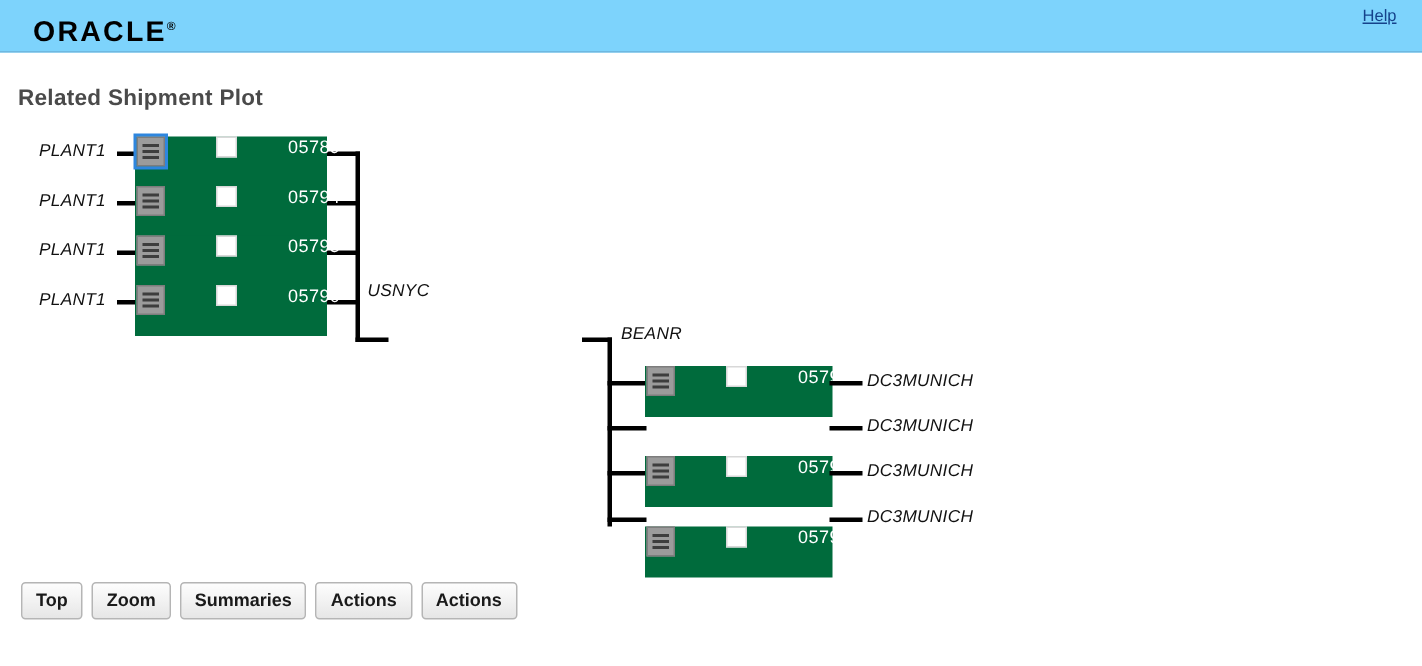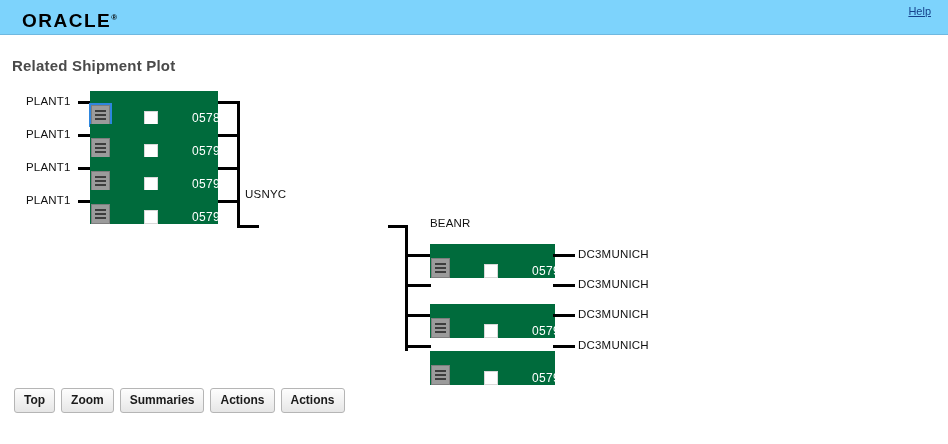--- a/index.html
+++ b/index.html
@@ -83,21 +83,21 @@
     width: 3px;
     background: #000000;
   }
 
   
   .ship-bar {
     position: absolute;
     height: 34px;
     box-sizing: border-box;
     display: flex;
-    align-items: flex-end;
+    align-items: flex-start;
     gap: 26px;
   }
   .ship-bar.green { background: #006b3c; }
   .ship-bar.red   { background: #6b0d0d; }
 
   .menu-handle {
     width: 19px;
     height: 20px;
     margin-left: 1px;
     background: #9b9b9b;
@@ -141,20 +141,21 @@
     letter-spacing: 0.3px;
   }
 
   
   .node-label {
     position: absolute;
     font-size: 11.5px;
     color: #111111;
     white-space: nowrap;
     letter-spacing: 0.2px;
+    font-style: italic;
   }
 
   
   .toolbar {
     position: absolute;
     left: 14px;
     top: 388px;
     display: flex;
     gap: 6px;
   }
@@ -240,21 +241,21 @@
         <i></i>
         <i></i>
       </div>
     <div class="ship-check"></div>
     <div class="ship-label">05790</div>
   </div>
 
 
   <div class="line-h" style="left:388px; top:141px; width:20px;"></div>
 
-  <div class="node-label" style="left:414px; top:133px;margin-left:16px;">BEANR</div>
+  <div class="node-label" style="left:414px; top:133px;">BEANR</div>
 
   <div class="line-v" style="left:405px; top:141px; height:126px;"></div>
 
   <div class="line-h" style="left:405px; top:170px; width:26px;"></div>
   <div class="line-h" style="left:405px; top:200px; width:26px;"></div>
   <div class="line-h" style="left:405px; top:230px; width:26px;"></div>
   <div class="line-h" style="left:405px; top:261px; width:26px;"></div>
 
   <div class="ship-bar green" style="left:430px; top:160px; width:125px;">
     <div class="menu-handle">

